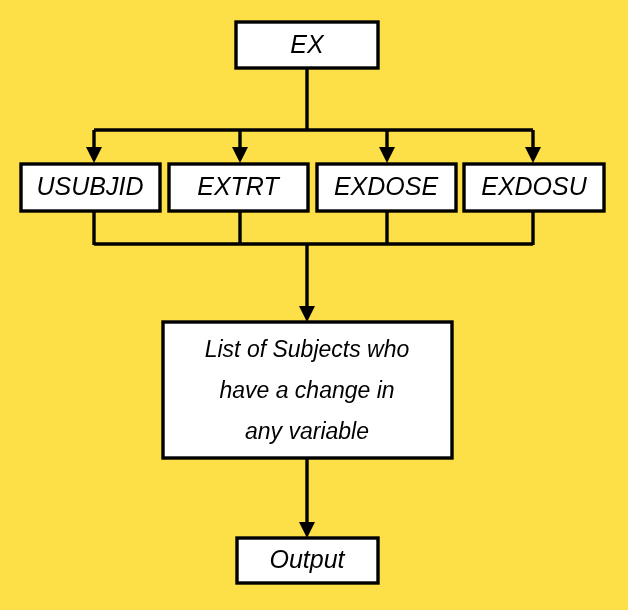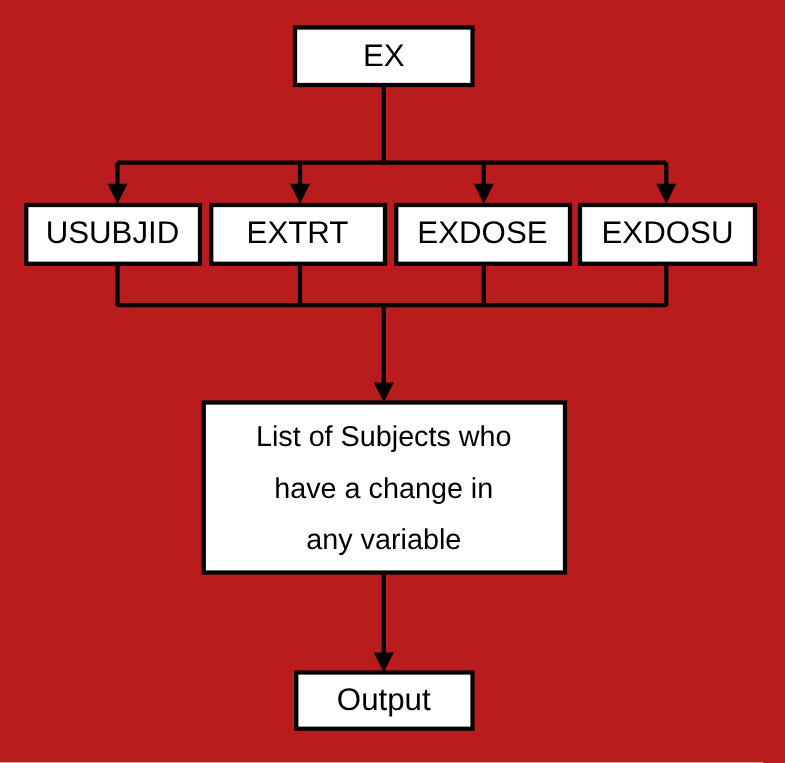--- a/index.html
+++ b/index.html
@@ -11,21 +11,22 @@
   body {
     width: 628px;
     height: 610px;
     font-family: "Liberation Sans", sans-serif;
     overflow: hidden;
   }
   #diagram-root {
     position: relative;
     width: 628px;
     height: 610px;
-    background: #b91c1c;
+    background: #fde047;
+    font-style: italic;
   }
   svg.flow-canvas {
     position: absolute;
     top: 0;
     left: 0;
     width: 628px;
     height: 610px;
     display: block;
   }
   .node-box {

